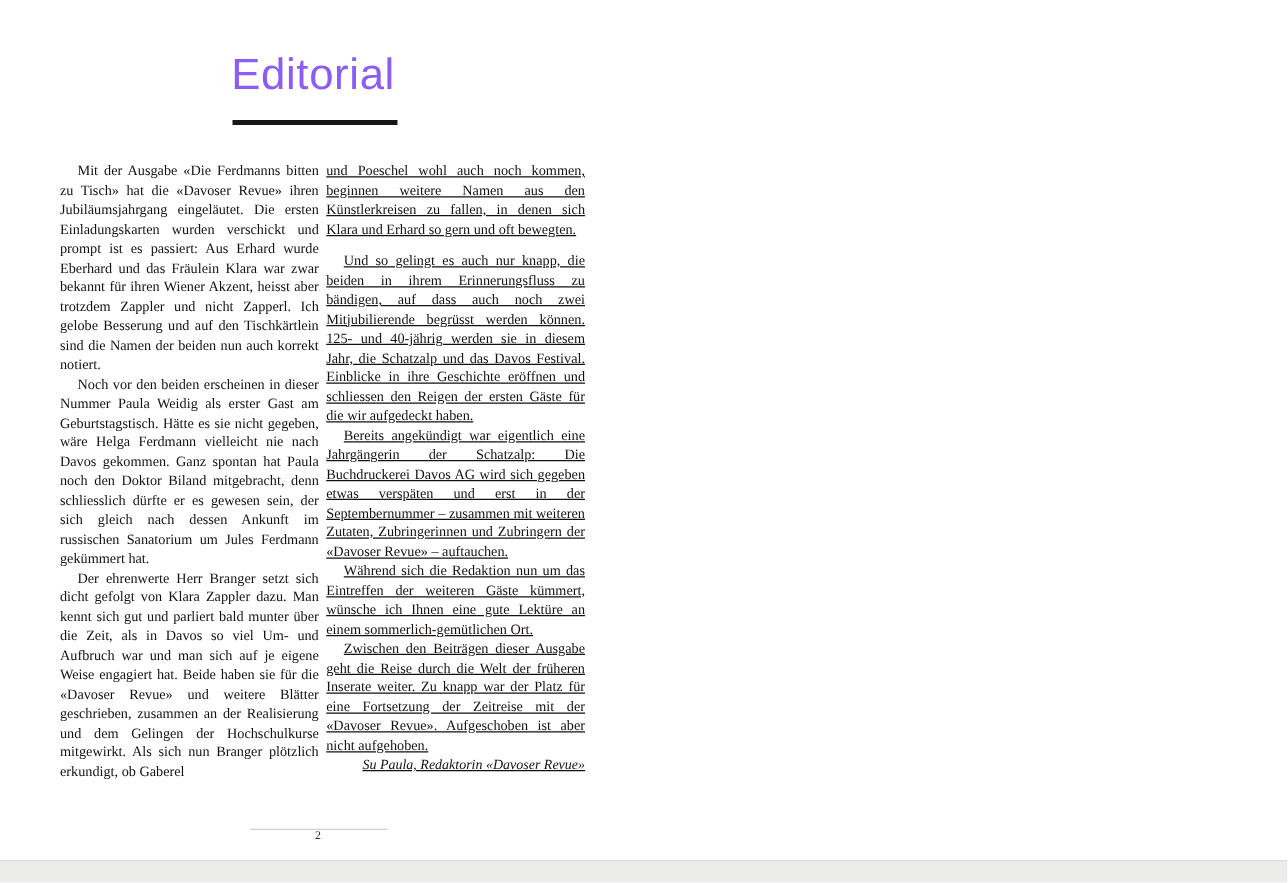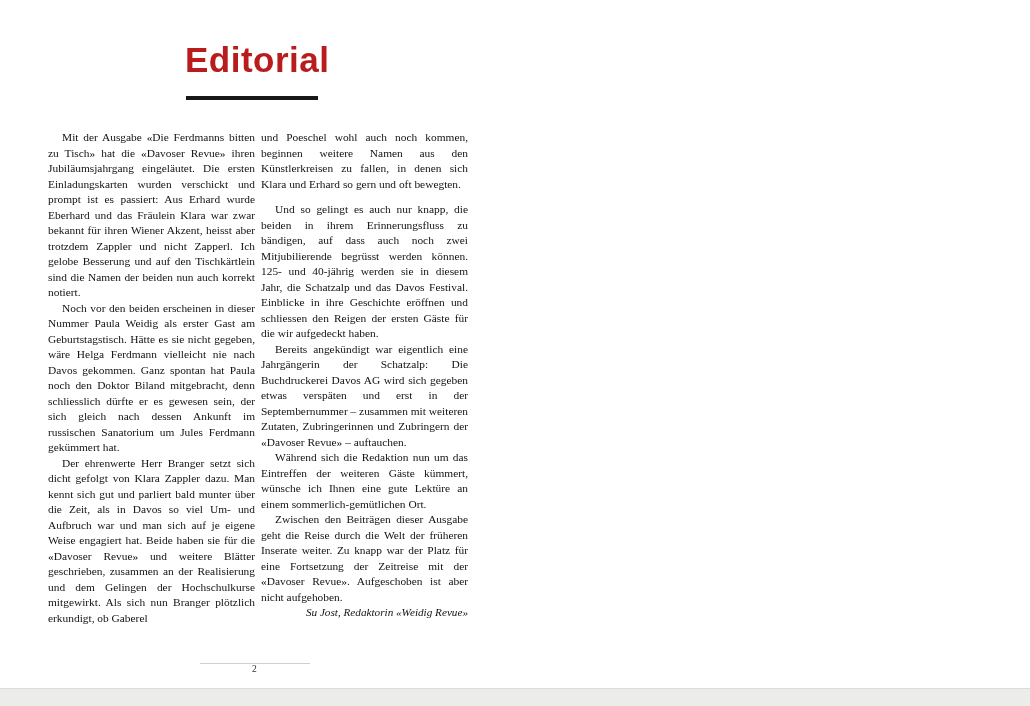--- a/index.html
+++ b/index.html
@@ -38,24 +38,24 @@
     background: #ececeb;
     border-top: 1px solid #dcdcdb;
   }
 
   
   .headline {
     position: absolute;
     left: 185px;
     top: 42px;
     font-family: "Liberation Sans", sans-serif;
-    font-weight: bold;
+    font-weight: normal;
     font-size: 35px;
     letter-spacing: 0.5px;
-    color: #b91c1c;
+    color: #8b5cf6;
     line-height: 1.05;
   }
   .headline-rule {
     position: absolute;
     left: 186px;
     top: 96px;
     width: 132px;
     height: 4px;
     background: #171717;
   }
@@ -64,21 +64,21 @@
     position: absolute;
     width: 207px;
     font-size: 11.4px;
     line-height: 1.36;
     text-align: justify;
     text-justify: inter-word;
     hyphens: auto;
     color: #14110f;
   }
   .col-1 { left: 48px; top: 130px; }
-  .col-2 { left: 261px; top: 130px; }
+  .col-2 { left: 261px; top: 130px; text-decoration: underline; }
 
   .col p {
     margin: 0;
     text-indent: 14px;
   }
   .col p.first {
     text-indent: 0;
     margin-bottom: 10px;
   }
   .col p + p {
@@ -118,21 +118,21 @@
       <p>Noch vor den beiden erscheinen in dieser Nummer Paula Weidig als erster Gast am Geburtstagstisch. Hätte es sie nicht gegeben, wäre Helga Ferdmann vielleicht nie nach Davos gekommen. Ganz spontan hat Paula noch den Doktor Biland mitgebracht, denn schliesslich dürfte er es gewesen sein, der sich gleich nach dessen Ankunft im russischen Sanatorium um Jules Ferdmann gekümmert hat.</p>
       <p>Der ehrenwerte Herr Branger setzt sich dicht gefolgt von Klara Zappler dazu. Man kennt sich gut und parliert bald munter über die Zeit, als in Davos so viel Um- und Aufbruch war und man sich auf je eigene Weise engagiert hat. Beide haben sie für die «Davoser Revue» und weitere Blätter geschrieben, zusammen an der Realisierung und dem Gelingen der Hochschulkurse mitgewirkt. Als sich nun Branger plötzlich erkundigt, ob Gaberel</p>
     </div>
 
     <div class="col col-2">
       <p class="first">und Poeschel wohl auch noch kommen, beginnen weitere Namen aus den Künstlerkreisen zu fallen, in denen sich Klara und Erhard so gern und oft bewegten.</p>
       <p>Und so gelingt es auch nur knapp, die beiden in ihrem Erinnerungsfluss zu bändigen, auf dass auch noch zwei Mitjubilierende begrüsst werden können. 125- und 40-jährig werden sie in diesem Jahr, die Schatzalp und das Davos Festival. Einblicke in ihre Geschichte eröffnen und schliessen den Reigen der ersten Gäste für die wir aufgedeckt haben.</p>
       <p>Bereits angekündigt war eigentlich eine Jahrgängerin der Schatzalp: Die Buchdruckerei Davos AG wird sich gegeben etwas verspäten und erst in der Septembernummer – zusammen mit weiteren Zutaten, Zubringerinnen und Zubringern der «Davoser Revue» – auftauchen.</p>
       <p>Während sich die Redaktion nun um das Eintreffen der weiteren Gäste kümmert, wünsche ich Ihnen eine gute Lektüre an einem sommerlich-gemütlichen Ort.</p>
       <p>Zwischen den Beiträgen dieser Ausgabe geht die Reise durch die Welt der früheren Inserate weiter. Zu knapp war der Platz für eine Fortsetzung der Zeitreise mit der «Davoser Revue». Aufgeschoben ist aber nicht aufgehoben.</p>
-      <p class="signature">Su Jost, Redaktorin «Weidig Revue»</p>
+      <p class="signature">Su Paula, Redaktorin «Davoser Revue»</p>
     </div>
 
     <div class="folio-rule" style="left:200px; top:663px; width:110px;"></div>
     <div class="folio" style="left:252px; top:664px;">2</div>
   </div>
 
   <div class="page page-right">
 
     
 

